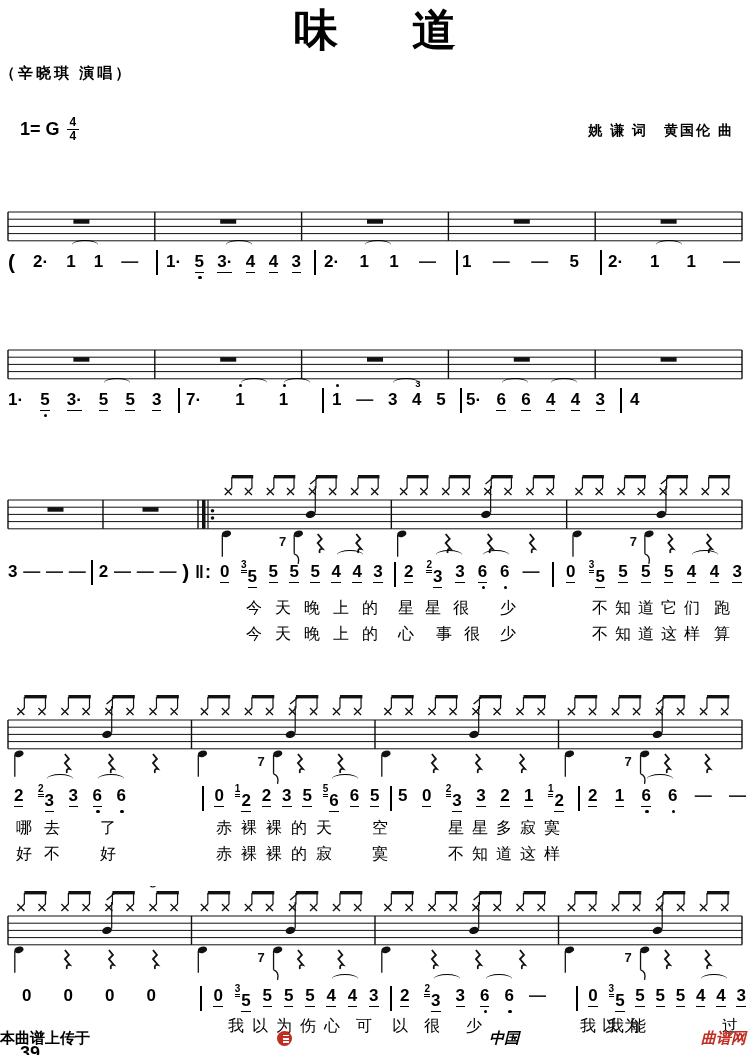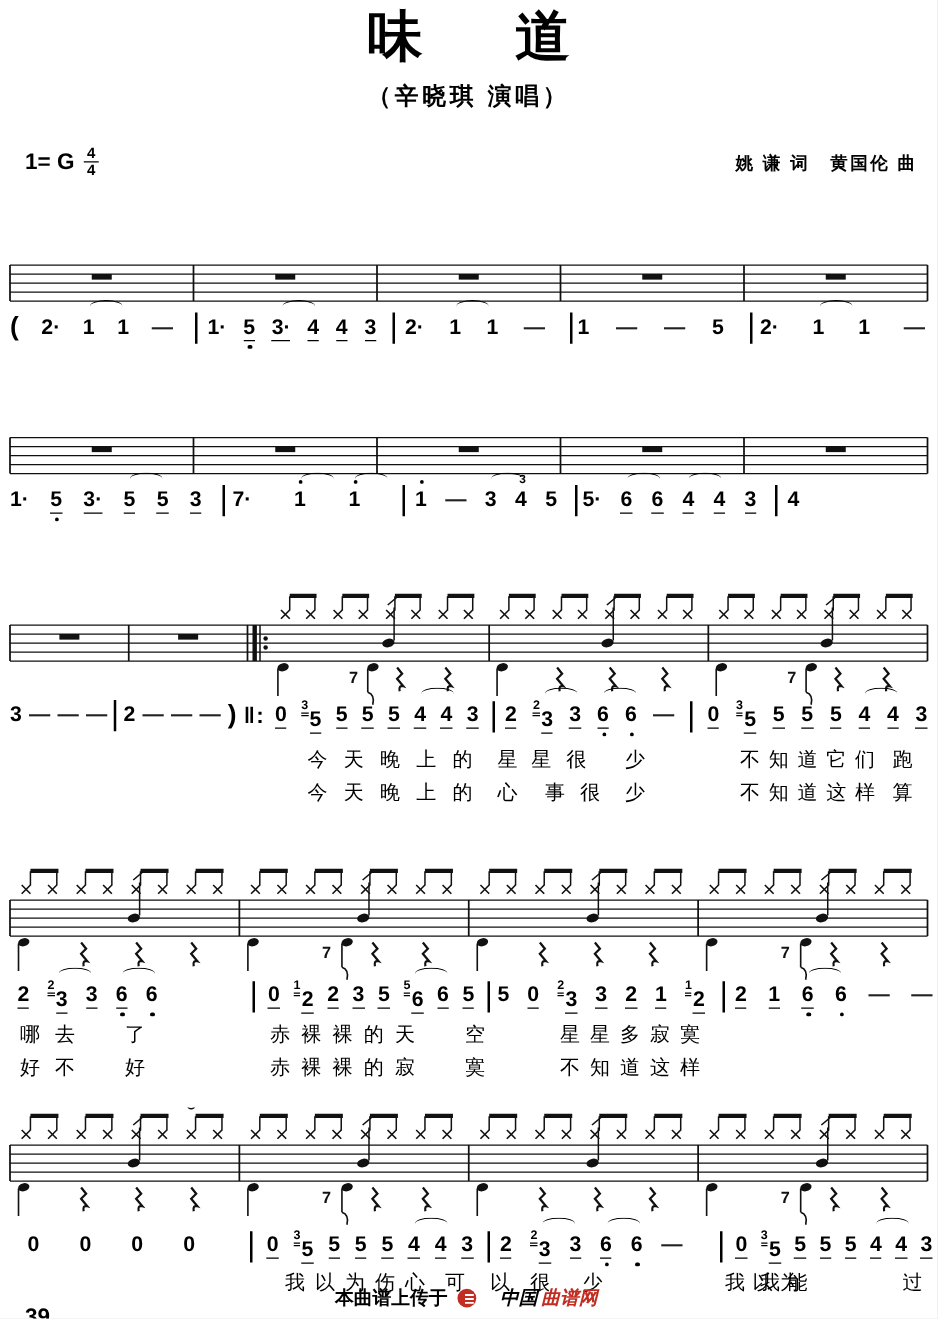--- a/index.html
+++ b/index.html
@@ -1,20 +1,20 @@
 <!DOCTYPE html>
 <html><head>
 <meta charset="utf-8">
 <style>
   html,body{margin:0;padding:0;background:#e8e8e8}
   .page{position:relative;width:750px;height:1055px;background:#fff;overflow:hidden;
         font-family:"Liberation Sans","DejaVu Sans",sans-serif;color:#000}
   .title{position:absolute;top:4px;left:0;width:100%;display:flex;justify-content:center;gap:74px;
          font-size:44px;font-weight:bold;line-height:1.2}
-  .subtitle{position:absolute;top:64px;left:0;width:100%;text-align:center;font-size:19px;
+  .subtitle{position:absolute;top:64px;left:0;width:100%;text-align:left;font-size:15px;
             font-weight:bold;letter-spacing:3px}
   .key{position:absolute;left:20px;top:116px;font-size:18px;font-weight:bold;display:flex;
        align-items:center;gap:7px}
   .frac{display:inline-flex;flex-direction:column;align-items:center;font-size:12px;line-height:1.05}
   .frac b{padding:0 3px}
   .frac .top{border-bottom:1.6px solid #000}
   .credits{position:absolute;right:16px;top:122px;font-size:14px;font-weight:bold;letter-spacing:2px}
   svg.staff{position:absolute;left:0}
   .notrow{position:absolute;left:0;width:750px;height:34px}
   .seg{position:absolute;top:0;display:flex;justify-content:space-between;align-items:flex-start}
@@ -26,21 +26,21 @@
   .tk.paren{font-size:21px}
   .tk.rep{font-size:18px;letter-spacing:1px}
   .gr{font-size:10px;position:relative;top:-7px;margin-right:1px;border-bottom:3px double #000}
   .dotb{position:absolute;left:42%;bottom:-5px;width:3.2px;height:3.2px;background:#000;border-radius:50%}
   .dota{position:absolute;left:42%;top:-4px;width:3.2px;height:3.2px;background:#000;border-radius:50%}
   .slur{position:absolute;top:-10px;left:58%;width:26px;height:9px;border-top:1.7px solid #000;
         border-radius:100% 100% 0 0}
   .tri{position:absolute;top:-16px;left:35%;font-size:9.5px;font-style:normal;font-weight:bold}
   .lyr{position:absolute;left:0;width:750px;height:24px}
   .lyr span{position:absolute;top:0;font-size:16px;font-weight:normal;white-space:nowrap}
-  .footer{position:absolute;top:1029px;left:0;width:746px;display:flex;justify-content:center;
+  .footer{position:absolute;top:1029px;left:0;width:746px;display:flex;justify-content:space-between;
           align-items:center;gap:3px;font-size:15px;font-weight:bold}
   .brand-black{font-style:italic;margin-left:16px}
   .brand-red{color:#c22d22;font-style:italic}
   .logo{position:relative;display:inline-block;width:15px;height:15px;border-radius:50%;
         background:#c22d22;margin-left:5px}
   .logo .logo-lines{position:absolute;left:6.2px;top:3.8px;width:6.5px;height:8px;
         background:repeating-linear-gradient(#fff 0 1.5px,rgba(0,0,0,0) 1.5px 3.2px)}
   .pagenum{position:absolute;left:20px;top:1043px;font-size:18px;font-weight:bold}
 </style>
 </head>

